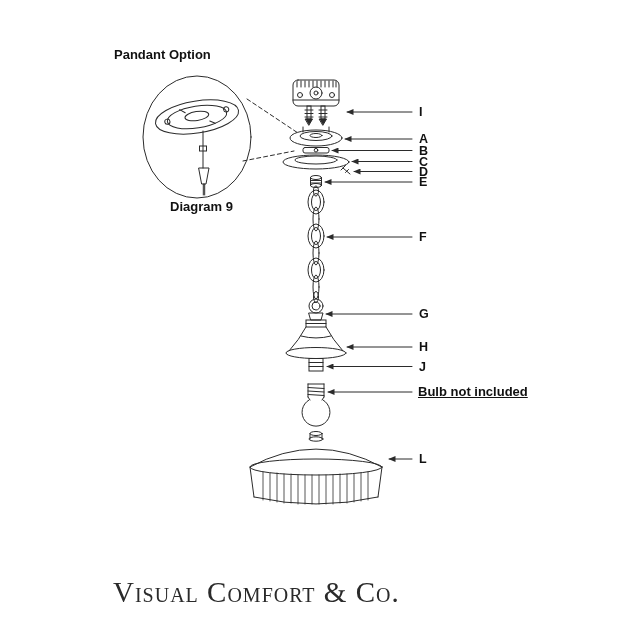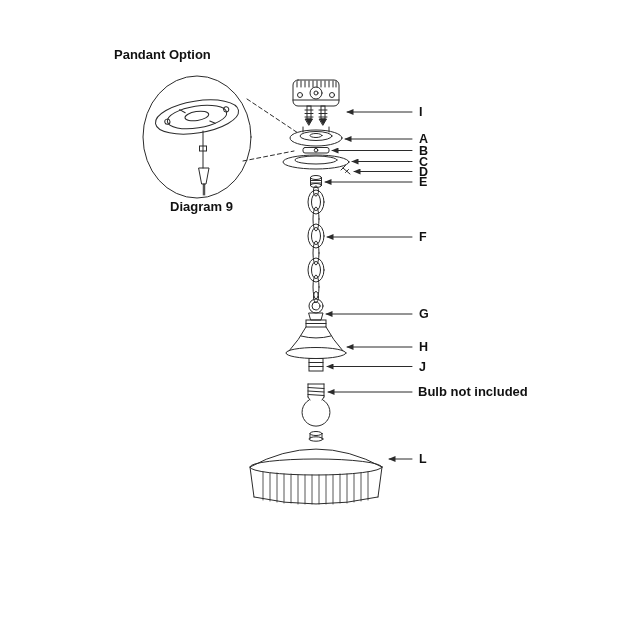--- a/index.html
+++ b/index.html
@@ -242,15 +242,16 @@
   <span class="part-label" style="top:144px;">B</span>
   <span class="part-label" style="top:155px;">C</span>
   <span class="part-label" style="top:165px;">D</span>
   <span class="part-label" style="top:175px;">E</span>
   <span class="part-label" style="top:230px;">F</span>
   <span class="part-label" style="top:307px;">G</span>
   <span class="part-label" style="top:340px;">H</span>
   <span class="part-label" style="top:360px;">J</span>
   <span class="part-label" style="top:452px;">L</span>
 
-  <span class="anno" style="left:418px;top:385px;">Bulb not included</span>
-
+  <span class="anno" style="left:418px;top:385px;text-decoration:underline;">Bulb not included</span>
+
+  <div class="brand">Visual Comfort &amp; Co.</div>
 </div>
 
 </body></html>

